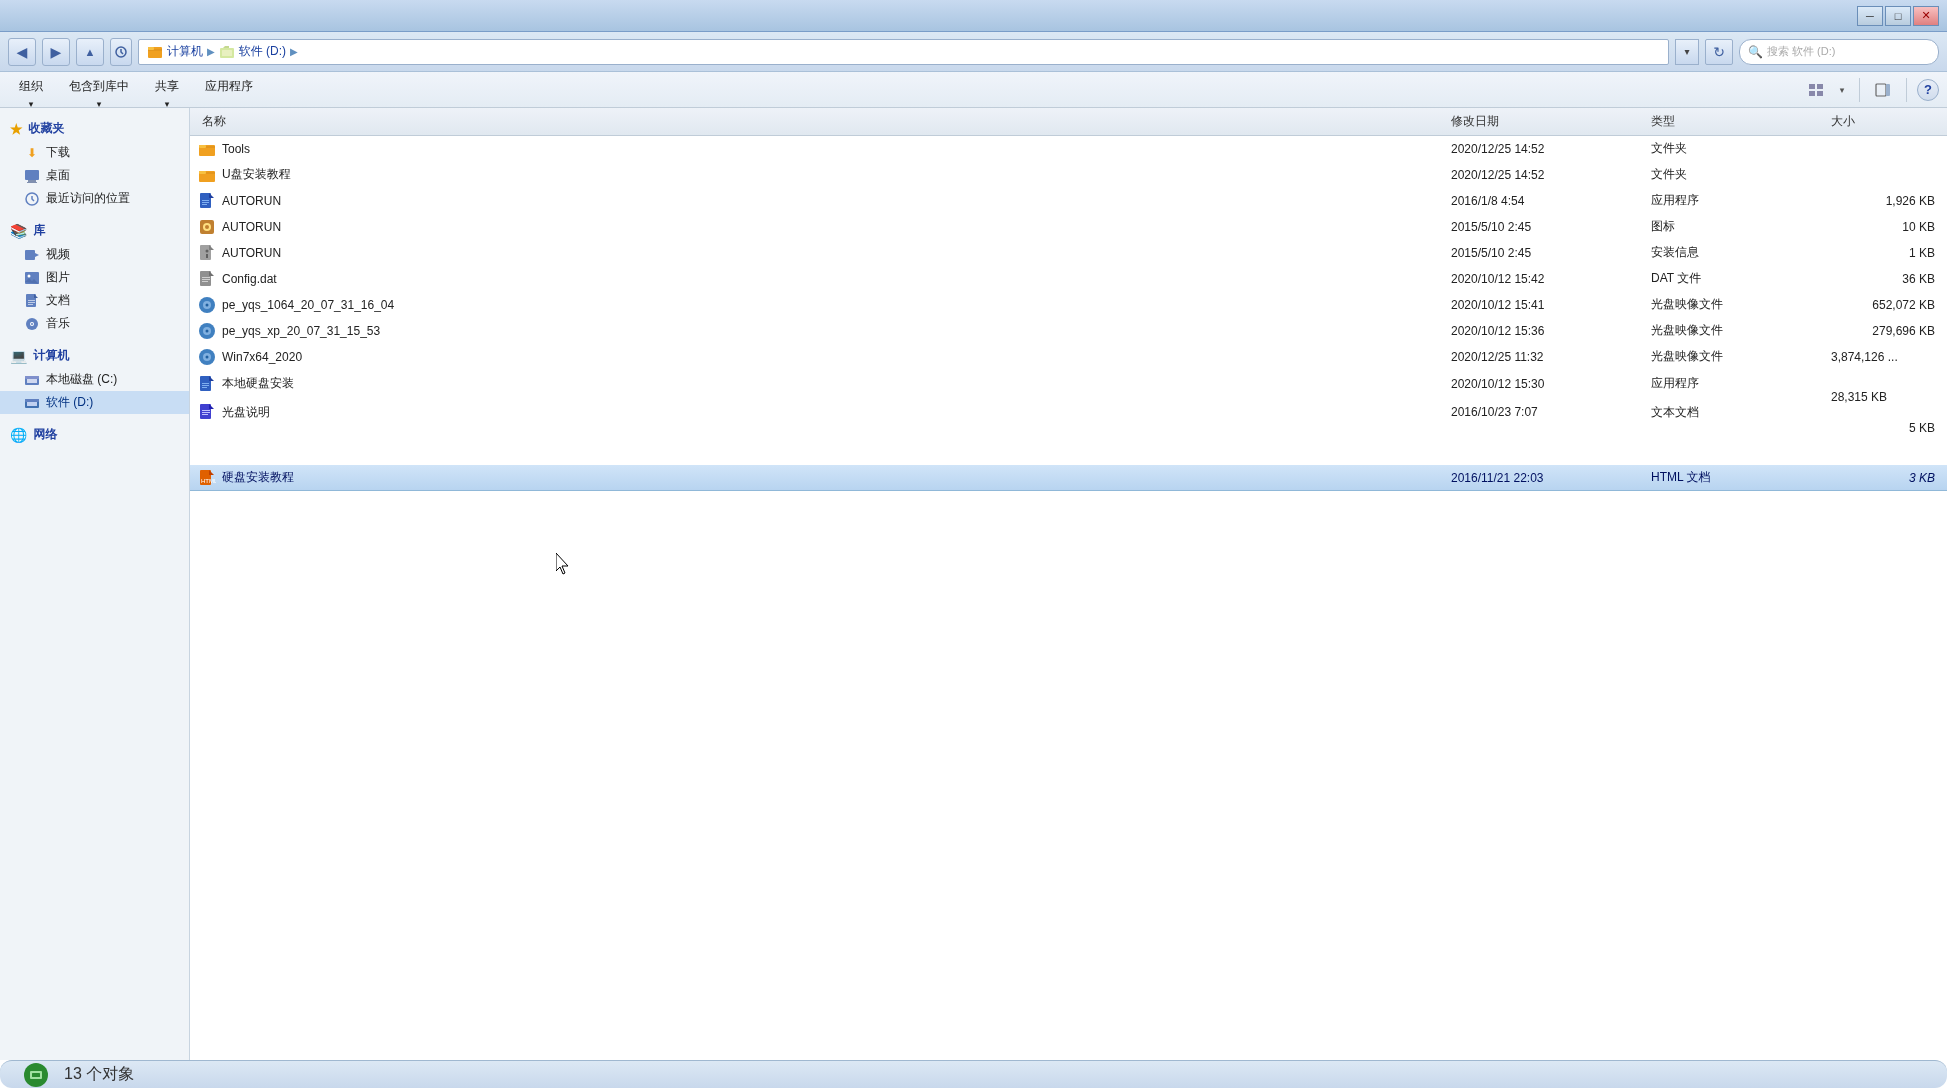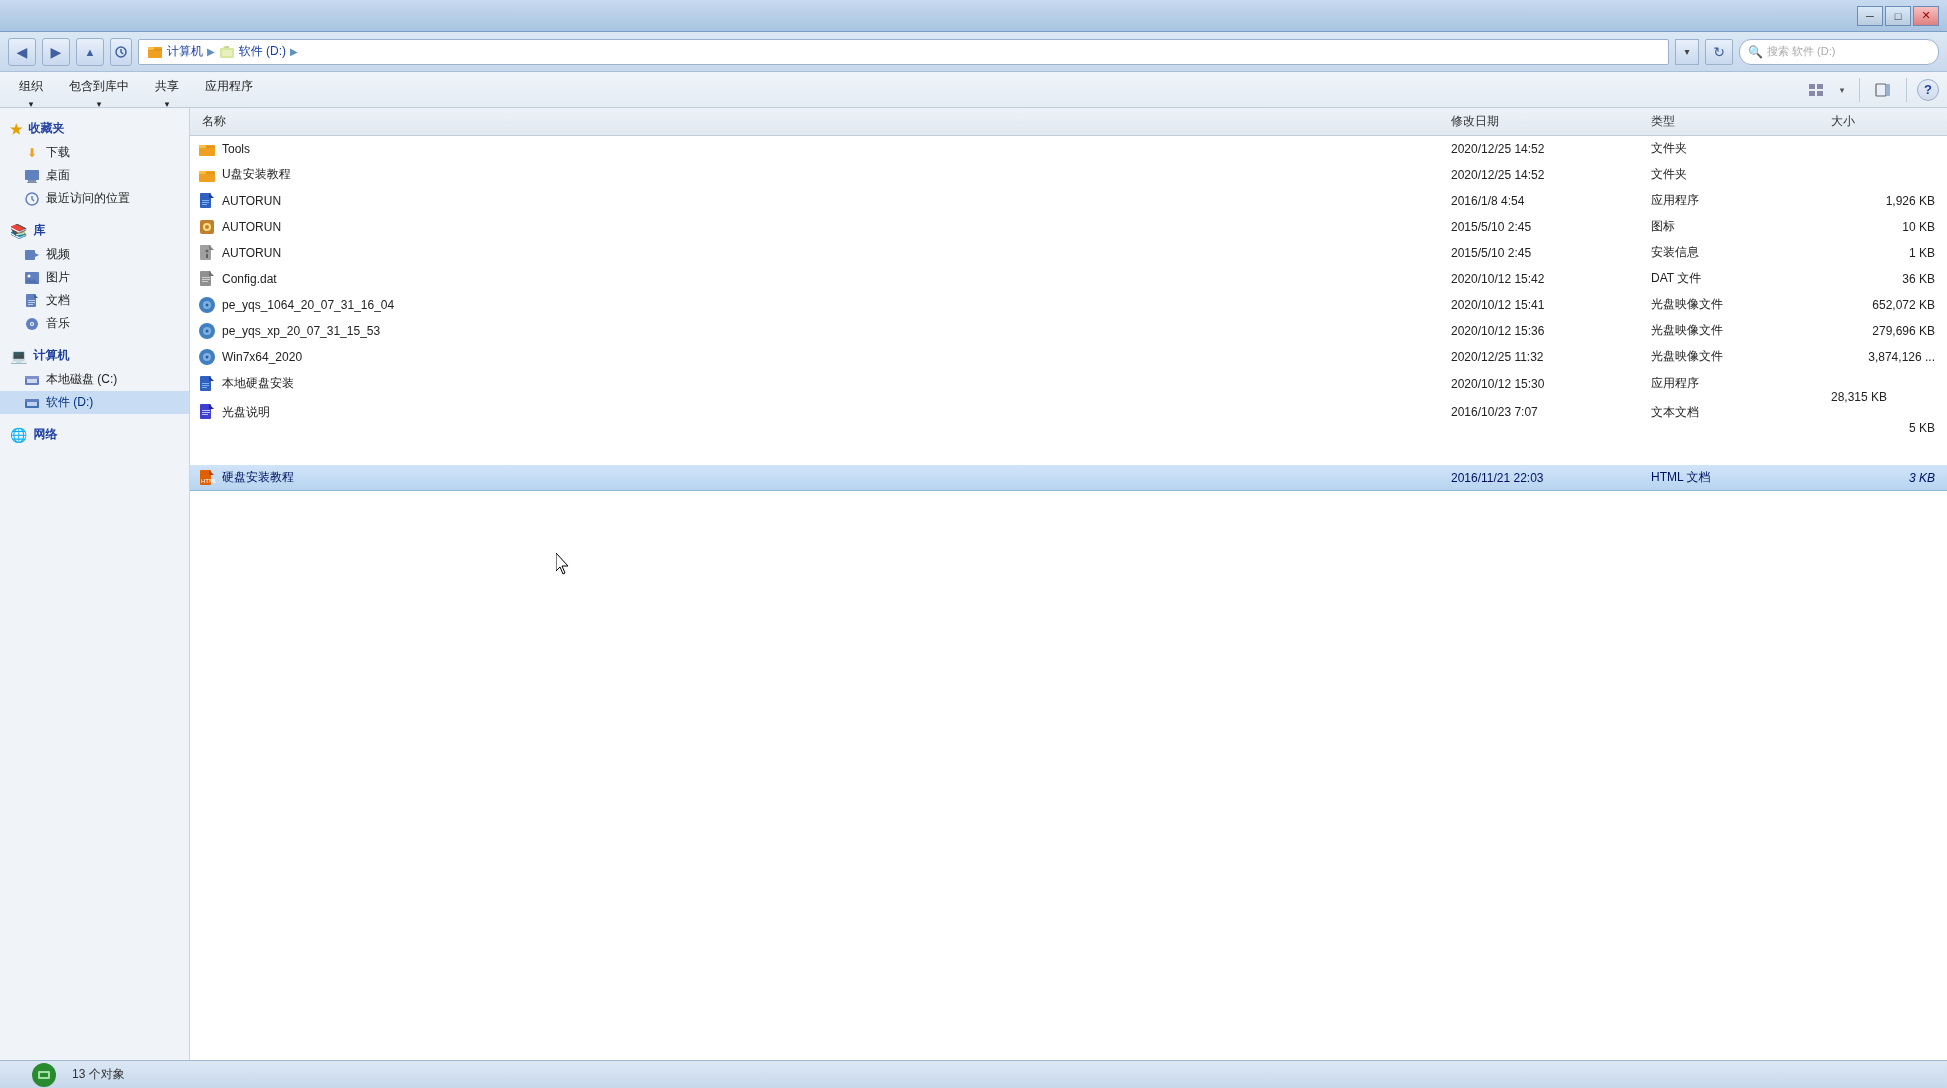--- a/index.html
+++ b/index.html
@@ -284,24 +284,25 @@
       text-overflow: ellipsis;
     }
 
     
     .status-bar {
       height: 28px;
       background: linear-gradient(to bottom, #dce8f4, #c8d8ec);
       border-top: 1px solid #a0b8d0;
       display: flex;
       align-items: center;
-      padding: 0 28px;
+      padding: 0 20px;
       gap: 12px;
-      font-size: 12px;
+      font-size: 16px;
       color: #333;
+      border-radius: 12px;
     }
     .status-icon {
       width: 32px;
       height: 28px;
       display: flex;
       align-items: center;
       justify-content: center;
     }
 
     
@@ -657,21 +658,21 @@
               <svg width="18" height="18" viewBox="0 0 18 18">
                 <circle cx="9" cy="9" r="8" fill="#4080c0"></circle>
                 <circle cx="9" cy="9" r="4" fill="#80b0e0"></circle>
                 <circle cx="9" cy="9" r="1.5" fill="#2060a0"></circle>
               </svg>
             </span>
       <span>Win7x64_2020</span>
     </div>
     <div class="file-cell">2020/12/25 11:32</div>
     <div class="file-cell">光盘映像文件</div>
-    <div class="file-cell" style="text-align:right;">3,874,126 ...</div>
+    <div class="file-cell" style="text-align:left;">3,874,126 ...</div>
   </div>
         <div class="file-row">
     <div class="file-name-cell">
       <span class="fi">
               <svg width="18" height="18" viewBox="0 0 18 18">
                 <rect x="2" y="1" width="11" height="15" rx="1" fill="#3060c0"></rect>
                 <path d="M11 1l5 5h-5z" fill="#2040a0"></path>
                 <rect x="4" y="8" width="7" height="1" fill="#80b0f0"></rect>
                 <rect x="4" y="10" width="7" height="1" fill="#80b0f0"></rect>
                 <rect x="4" y="12" width="5" height="1" fill="#80b0f0"></rect>

